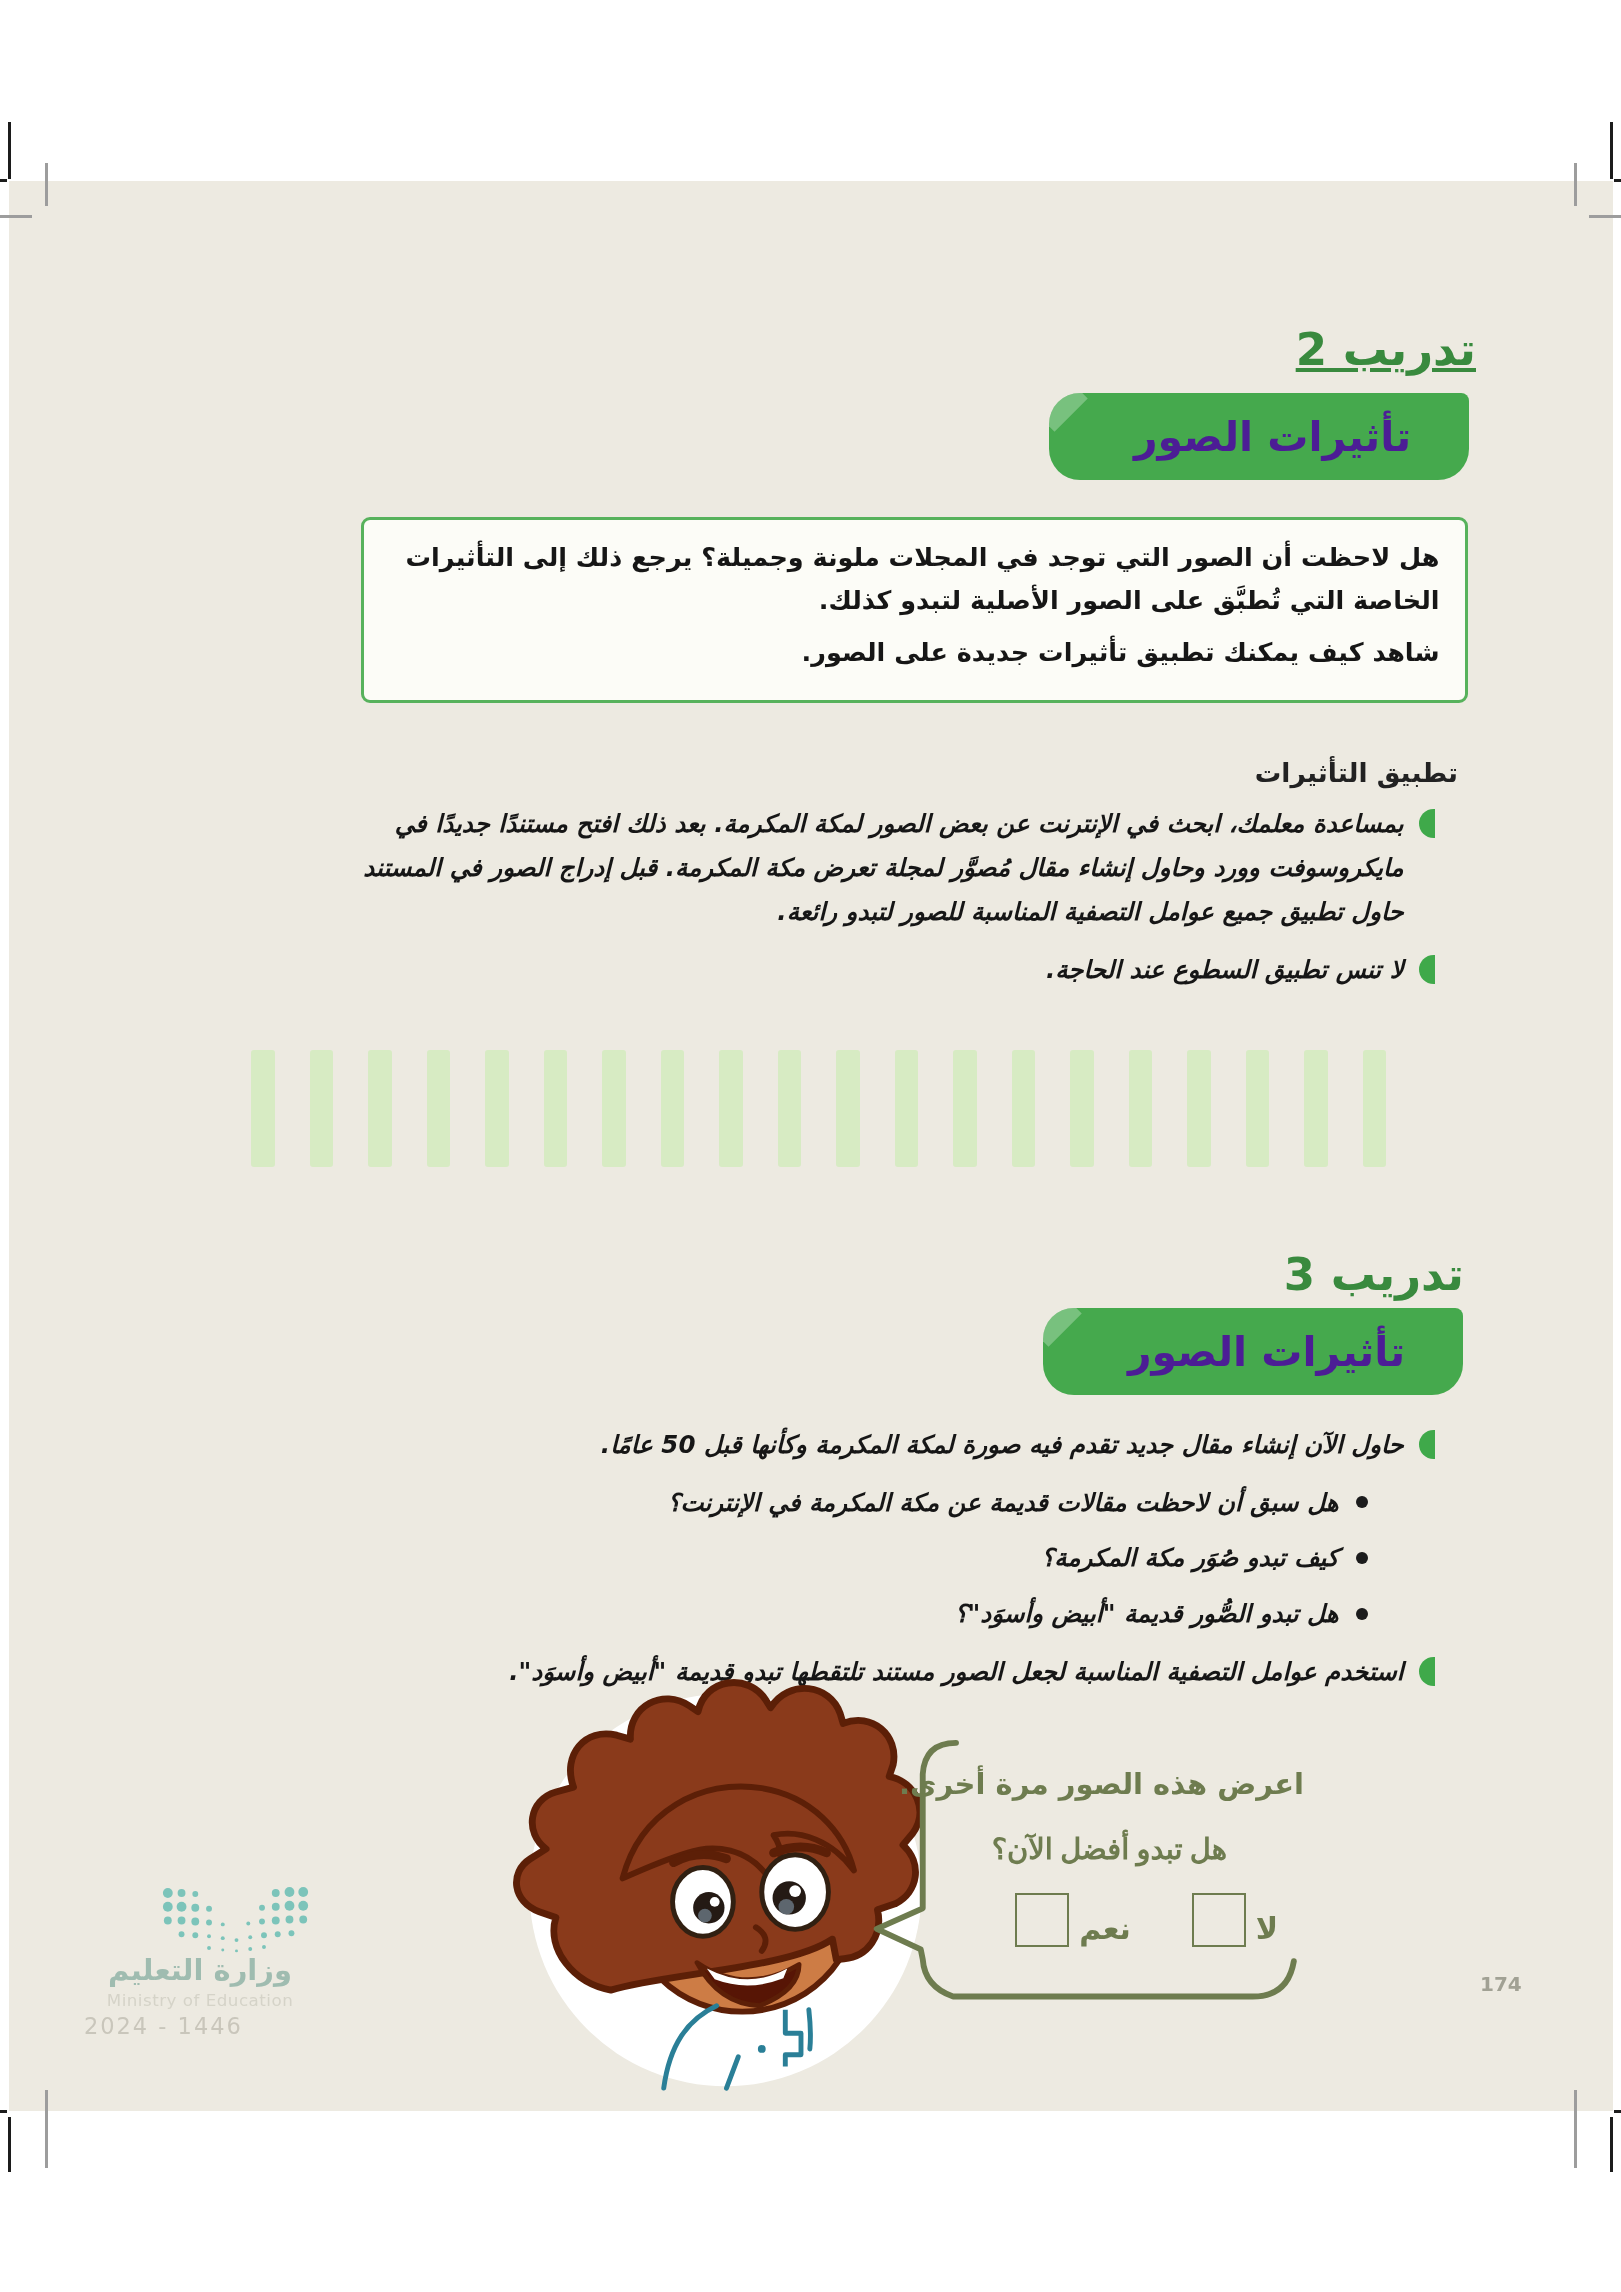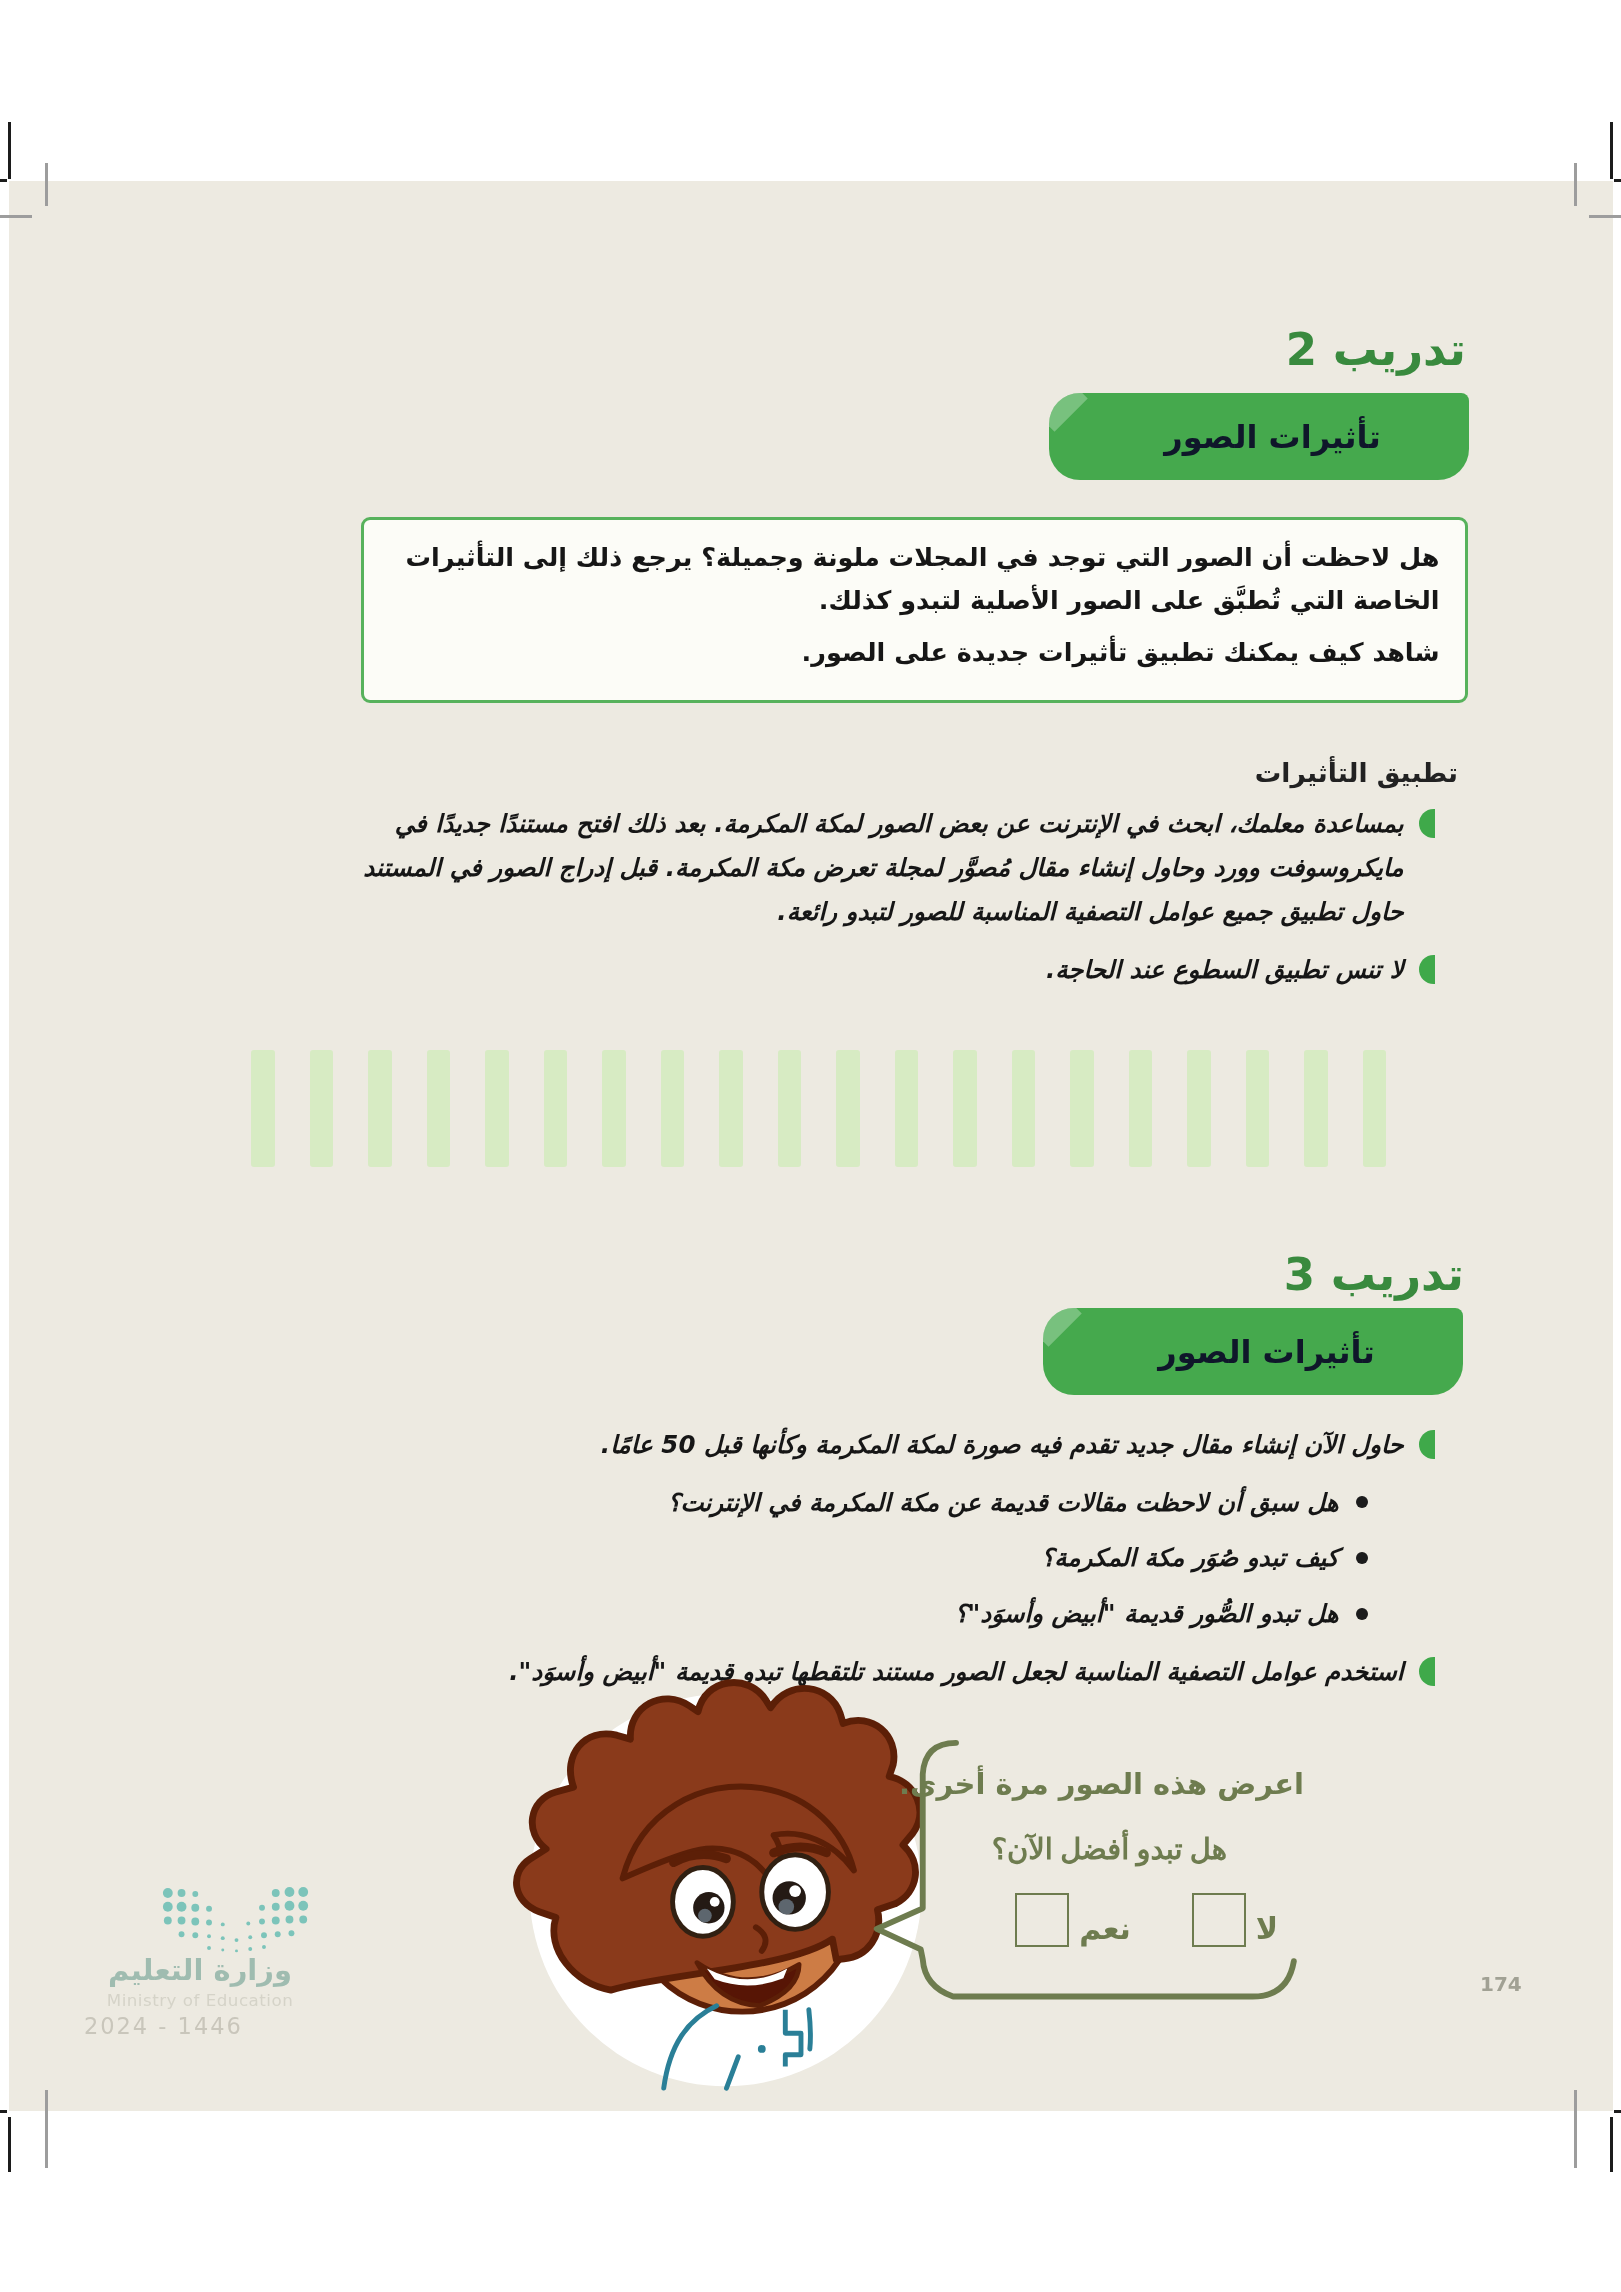--- a/index.html
+++ b/index.html
@@ -12,21 +12,21 @@
   .mark{position:absolute;background:#1c1c1c;}
   .mark.gray{background:#9d9d9d;}
   
   .ex-title{position:absolute;font-size:45px;font-weight:700;color:var(--title-green,#398a3e);line-height:1.2;}
   
   .banner{position:absolute;height:87px;background:var(--accent-green,#45a94d);
     border-radius:31px 7.8px 31px 31px;overflow:hidden;
     display:flex;align-items:center;justify-content:center;}
   .banner::before{content:"";position:absolute;top:-17.6px;left:-17.6px;width:47px;height:47px;
     background:rgba(255,255,255,.28);transform:rotate(45deg);}
-  .banner-text{color:#0f172a;font-size:32px;font-weight:700;position:relative;margin-left:27px;}
+  .banner-text{color:#4c1d95;font-size:41px;font-weight:700;position:relative;margin-left:27px;}
   
   .intro-box{position:absolute;left:361px;top:517px;width:1107px;height:186px;box-sizing:border-box;
     background:#fcfcf7;border:3.9px solid var(--box-border-green,#57b25c);border-radius:9px;
     padding:15.7px 25.5px 0 25.5px;}
   .intro-box .bx-line{display:block;font-size:25.5px;line-height:43px;font-weight:700;color:var(--text-dark,#161616);text-align:right;}
   .intro-box .bx-line.para2{margin-top:9.8px;}
   .section-heading{position:absolute;font-size:26.5px;font-weight:600;color:#222;}
   
   .list{position:absolute;}
   .li{display:flex;align-items:flex-start;}
@@ -79,21 +79,21 @@
   <div class="mark gray" style="left:1589px;top:215px;width:32px;height:2.9px;"></div>
   <div class="mark" style="left:0;top:179px;width:6.9px;height:2.9px;"></div>
   <div class="mark" style="left:1614px;top:179px;width:6.9px;height:2.9px;"></div>
   <div class="mark gray" style="left:45px;top:2090px;width:2.9px;height:78px;"></div>
   <div class="mark gray" style="left:1574px;top:2090px;width:2.9px;height:78px;"></div>
   <div class="mark" style="left:0;top:2110px;width:6.9px;height:2.9px;"></div>
   <div class="mark" style="left:1614px;top:2110px;width:6.9px;height:2.9px;"></div>
   <div class="mark" style="left:7.8px;top:2117px;width:2.9px;height:55px;"></div>
   <div class="mark" style="left:1610px;top:2117px;width:2.9px;height:55px;"></div>
 
-  <h2 class="ex-title" style="right:155px;top:286px;">تدريب 2</h2>
+  <h2 class="ex-title" style="right:145px;top:286px;text-decoration:underline;">تدريب 2</h2>
 
   <div class="banner" style="left:1049px;top:393px;width:420px;">
     <span class="banner-text">تأثيرات الصور</span>
   </div>
 
   <div class="intro-box">
     <span class="bx-line">هل لاحظت أن الصور التي توجد في المجلات ملونة وجميلة؟ يرجع ذلك إلى التأثيرات</span>
     <span class="bx-line">الخاصة التي تُطبَّق على الصور الأصلية لتبدو كذلك.</span>
     <span class="bx-line para2">شاهد كيف يمكنك تطبيق تأثيرات جديدة على الصور.</span>
   </div>

